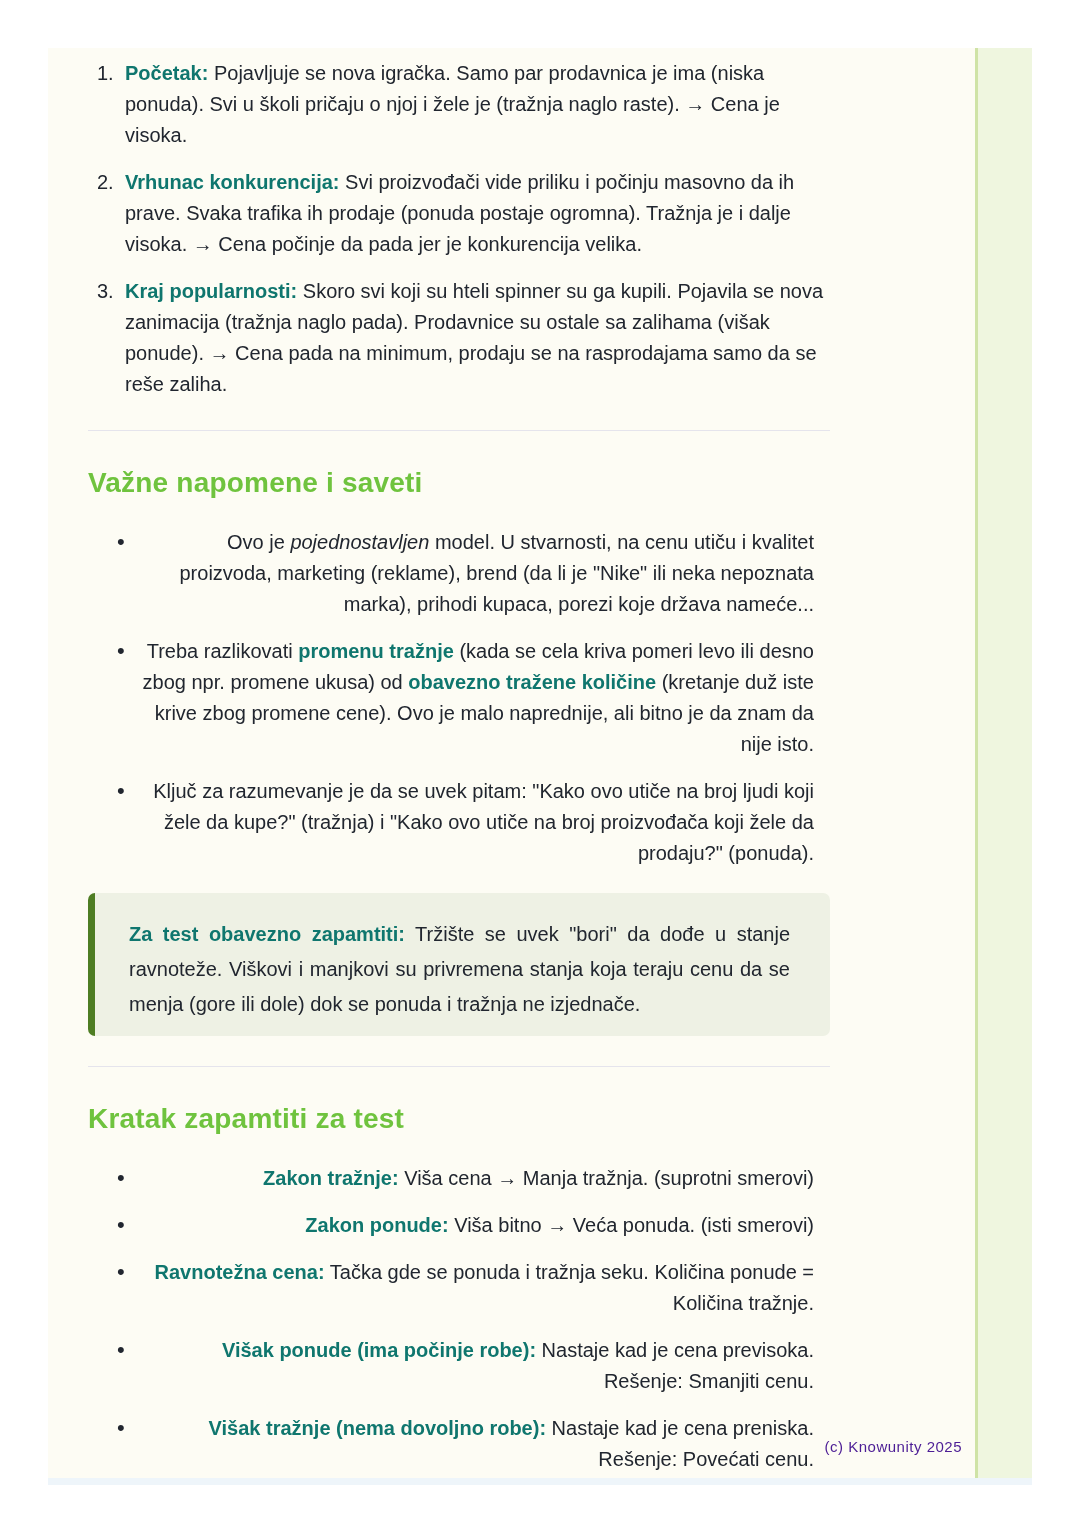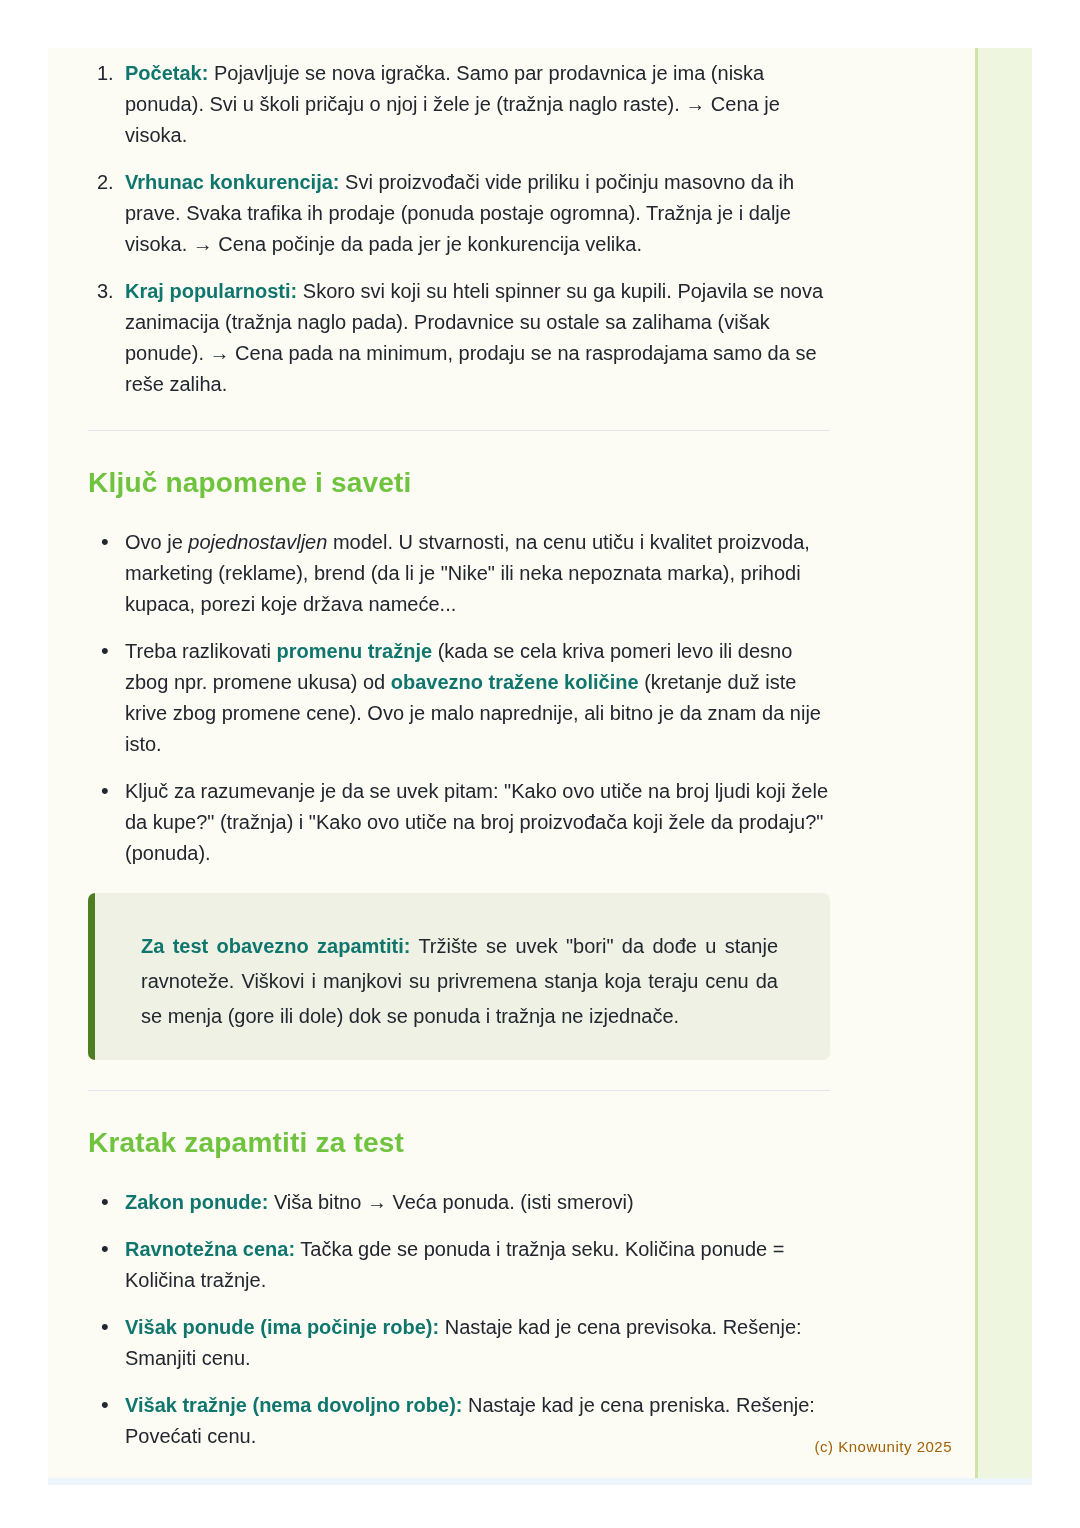--- a/index.html
+++ b/index.html
@@ -32,42 +32,42 @@
 
   .next-page-edge {
     position: absolute;
     left: 48px; top: 1478px;
     width: 984px; height: 7px;
     background: #eef5fa;
   }
 
   .watermark {
     position: absolute;
-    right: 80px; top: 1390px;
+    right: 70px; top: 1390px;
     font-size: 15px;
-    color: #a16207;
+    color: #4c1d95;
     letter-spacing: 0.5px;
     z-index: 5;
   }
 
   .content {
     position: absolute;
     left: 40px; top: 10px;
     width: 742px;
     font-size: 20px;
     line-height: 31px;
   }
 
   
   .olist { margin: 0; }
   .oitem { position: relative; padding-left: 37px; margin-bottom: 16px; }
   .oitem .num { position: absolute; left: 9px; top: 0; }
 
   
-  .blist { margin: 0; padding: 0; list-style: none; }
+  .blist { margin: 16px; padding: 0; list-style: none; text-align: right; }
   .blist li { position: relative; padding-left: 37px; margin-bottom: 16px; }
   .blist li::before {
     content: "\2022";
     position: absolute; left: 13px; top: -1px;
     font-size: 22px;
   }
 
   b { font-weight: 700; color: #0f766e; }
   i.em { font-style: italic; }
 
@@ -88,21 +88,21 @@
 
   .callout {
     margin-top: 24px;
     background: #eef1e4;
     border-left: 7px solid #4e7d23;
     border-radius: 7px;
     padding: 24px 40px 14px 34px;
     box-sizing: border-box;
   }
   .callout p {
-    margin: 12px;
+    margin: 0;
     line-height: 35px;
     text-align: justify;
   }
 </style>
 </head>
 <body>
 
 <div class="canvas">
 
   <div class="page">
@@ -118,21 +118,21 @@
           <b>Vrhunac konkurencija:</b><span> Svi proizvođači vide priliku i počinju masovno da ih prave. Svaka trafika ih prodaje (ponuda postaje ogromna). Tražnja je i dalje visoka. → Cena počinje da pada jer je konkurencija velika.</span>
         </div>
         <div class="oitem">
           <span class="num">3.</span>
           <b>Kraj popularnosti:</b><span> Skoro svi koji su hteli spinner su ga kupili. Pojavila se nova zanimacija (tražnja naglo pada). Prodavnice su ostale sa zalihama (višak ponude). → Cena pada na minimum, prodaju se na rasprodajama samo da se reše zaliha.</span>
         </div>
       </div>
 
       <hr class="divider">
 
-      <h2 class="section-heading">Ključ napomene i saveti</h2>
+      <h2 class="section-heading">Važne napomene i saveti</h2>
 
       <ul class="blist">
         <li>
           <span>Ovo je </span><i class="em">pojednostavljen</i><span> model. U stvarnosti, na cenu utiču i kvalitet proizvoda, marketing (reklame), brend (da li je "Nike" ili neka nepoznata marka), prihodi kupaca, porezi koje država nameće...</span>
         </li>
         <li>
           <span>Treba razlikovati </span><b>promenu tražnje</b><span> (kada se cela kriva pomeri levo ili desno zbog npr. promene ukusa) od </span><b>obavezno tražene količine</b><span> (kretanje duž iste krive zbog promene cene). Ovo je malo naprednije, ali bitno je da znam da nije isto.</span>
         </li>
         <li>
           <span>Ključ za razumevanje je da se uvek pitam: "Kako ovo utiče na broj ljudi koji žele da kupe?" (tražnja) i "Kako ovo utiče na broj proizvođača koji žele da prodaju?" (ponuda).</span>
@@ -141,20 +141,23 @@
 
       <div class="callout">
         <p><b>Za test obavezno zapamtiti:</b><span> Tržište se uvek "bori" da dođe u stanje ravnoteže. Viškovi i manjkovi su privremena stanja koja teraju cenu da se menja (gore ili dole) dok se ponuda i tražnja ne izjednače.</span></p>
       </div>
 
       <hr class="divider">
 
       <h2 class="section-heading">Kratak zapamtiti za test</h2>
 
       <ul class="blist">
+        <li>
+          <b>Zakon tražnje:</b><span> Viša cena → Manja tražnja. (suprotni smerovi)</span>
+        </li>
         <li>
           <b>Zakon ponude:</b><span> Viša bitno → Veća ponuda. (isti smerovi)</span>
         </li>
         <li>
           <b>Ravnotežna cena:</b><span> Tačka gde se ponuda i tražnja seku. Količina ponude = Količina tražnje.</span>
         </li>
         <li>
           <b>Višak ponude (ima počinje robe):</b><span> Nastaje kad je cena previsoka. Rešenje: Smanjiti cenu.</span>
         </li>
         <li>

